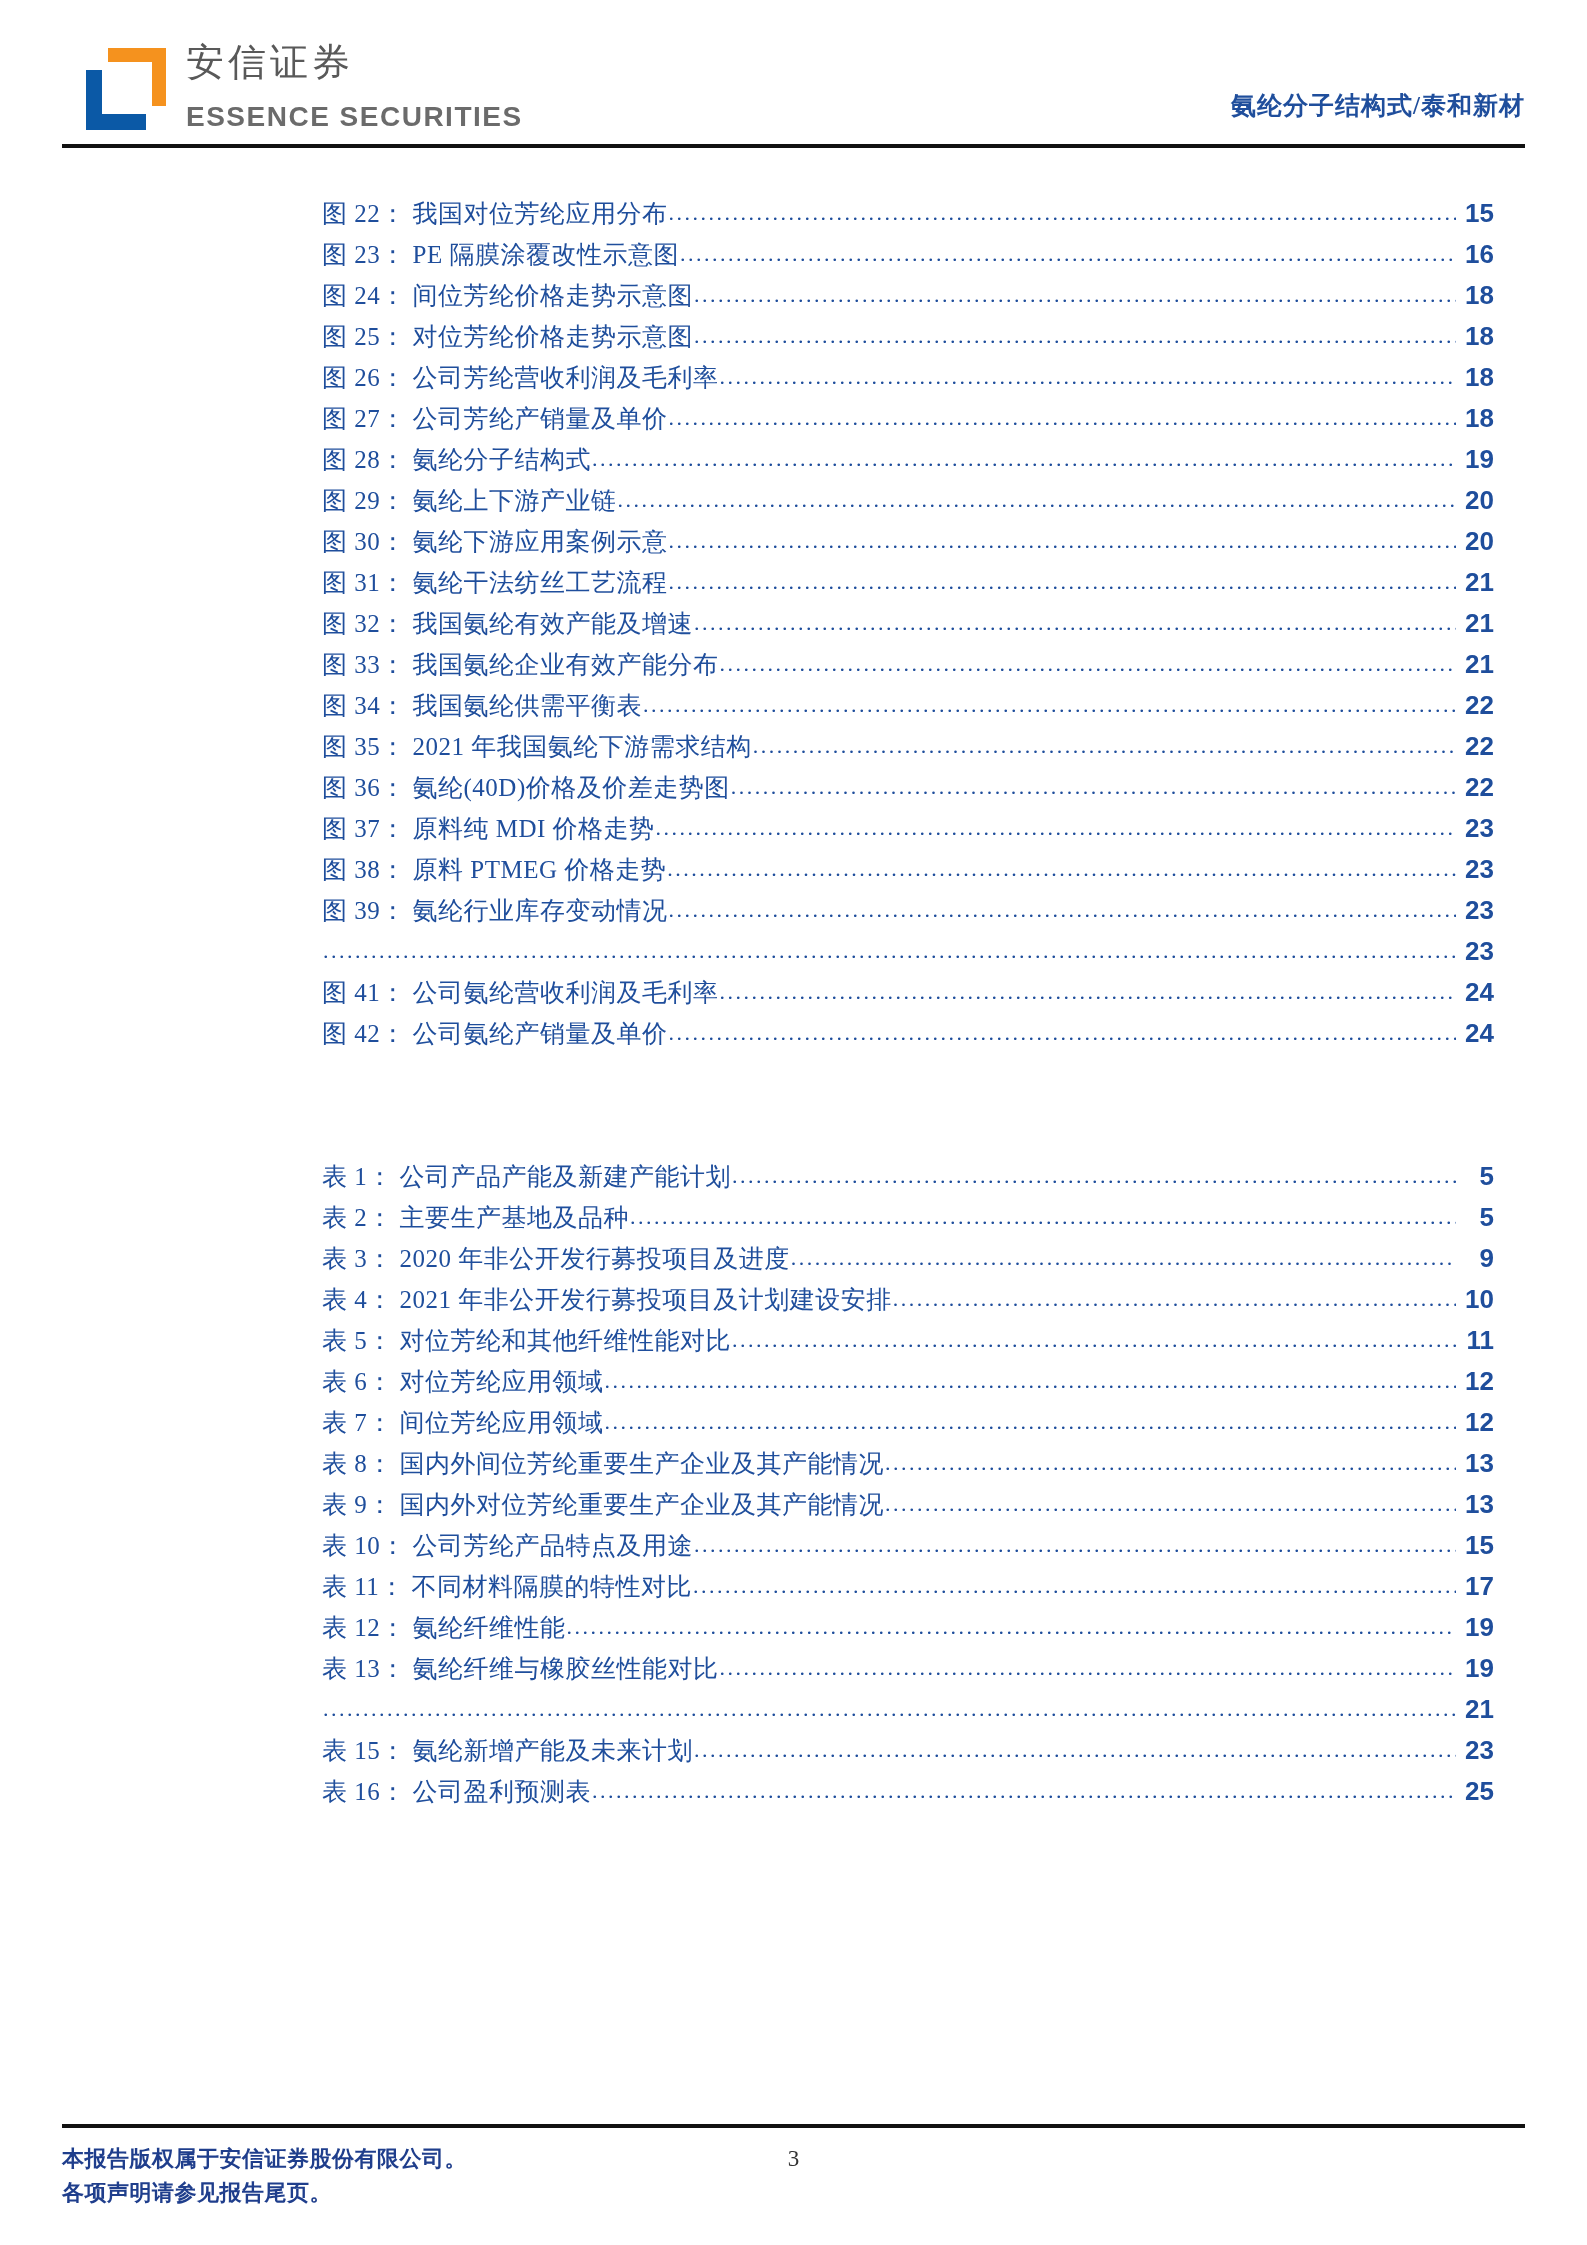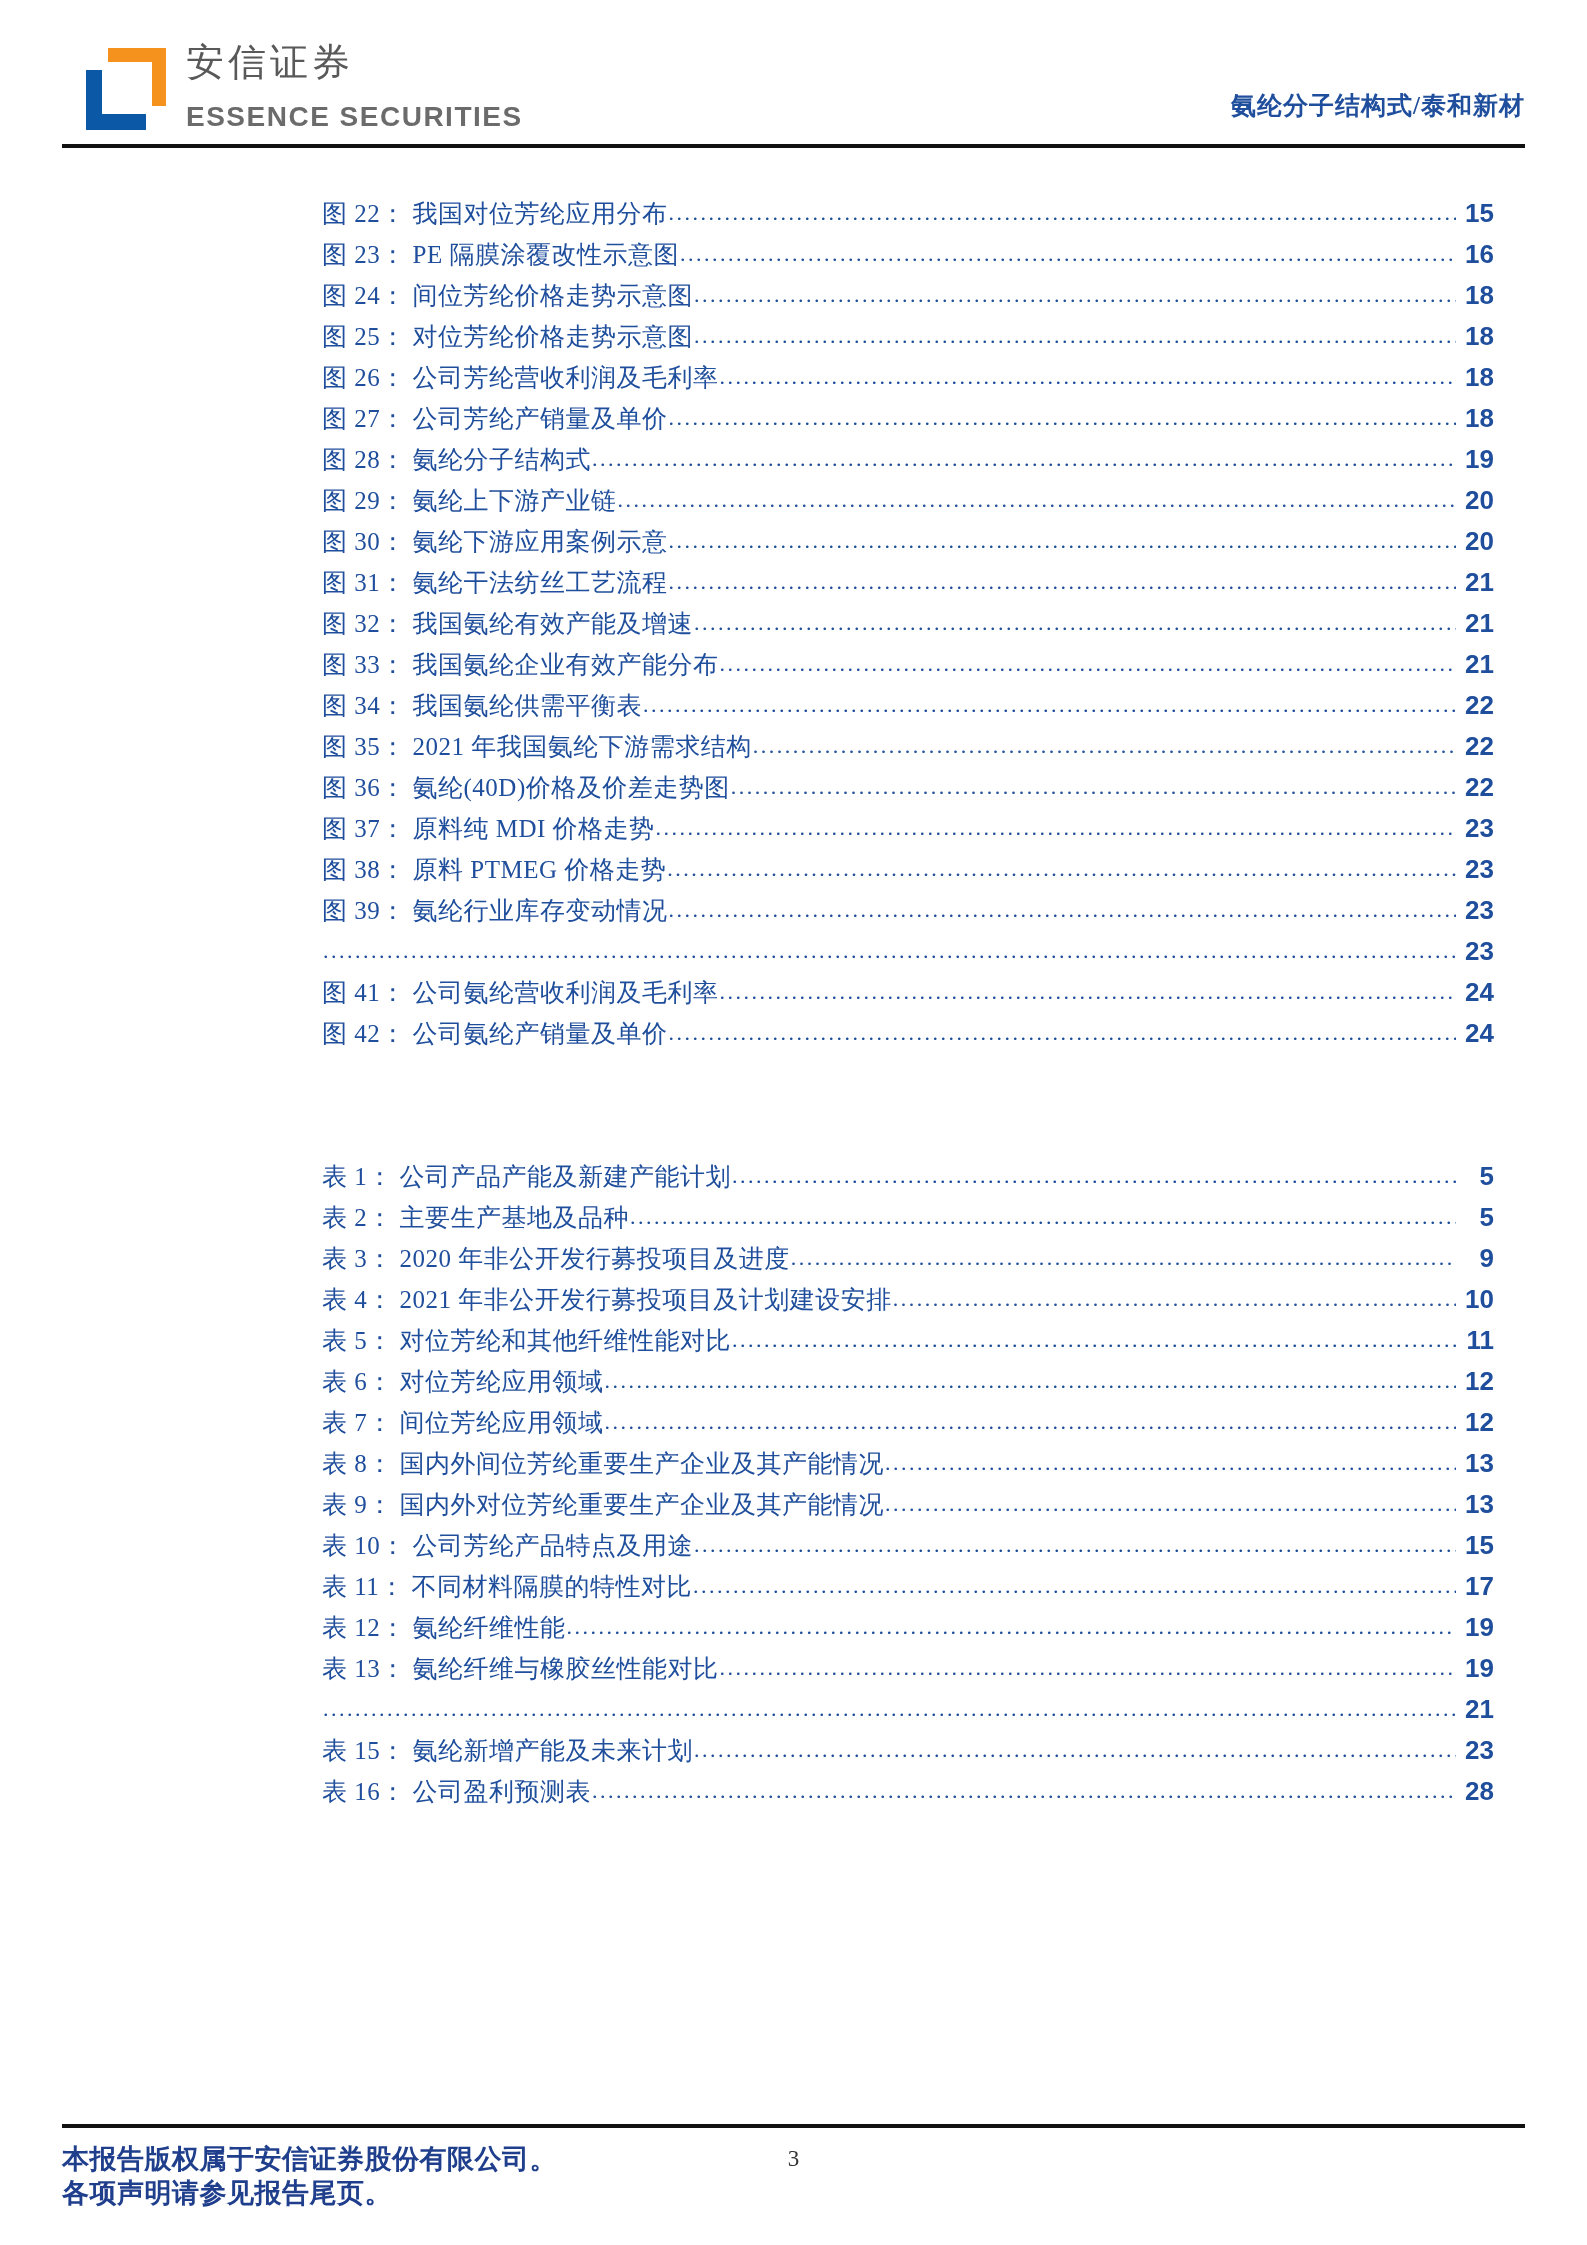--- a/index.html
+++ b/index.html
@@ -163,21 +163,21 @@
     top: 2124px;
     width: 1463px;
     height: 4px;
     background: #111111;
   }
   .footer-left {
     position: absolute;
     left: 62px;
     top: 2142px;
     font-family: "Liberation Serif", "DejaVu Serif", serif;
-    font-size: 27px;
+    font-size: 22px;
     line-height: 34px;
     font-weight: 700;
     color: #1F3E8C;
     letter-spacing: 0.5px;
   }
   .footer-pageno {
     position: absolute;
     left: 0;
     right: 0;
     top: 2146px;
@@ -387,21 +387,21 @@
         <span class="toc-page">21</span>
       </div>
       <div class="toc-row">
         <span class="toc-label">表 15： 氨纶新增产能及未来计划</span>
         <span class="toc-dots">....................................................................................................................................................................................................................................................................</span>
         <span class="toc-page">23</span>
       </div>
       <div class="toc-row">
         <span class="toc-label">表 16： 公司盈利预测表</span>
         <span class="toc-dots">....................................................................................................................................................................................................................................................................</span>
-        <span class="toc-page">28</span>
+        <span class="toc-page">25</span>
       </div>
     </div>
 
   <div class="footer-rule"></div>
   <div class="footer-left">
     <div>本报告版权属于安信证券股份有限公司。</div>
     <div>各项声明请参见报告尾页。</div>
   </div>
   <div class="footer-pageno">3</div>
 

